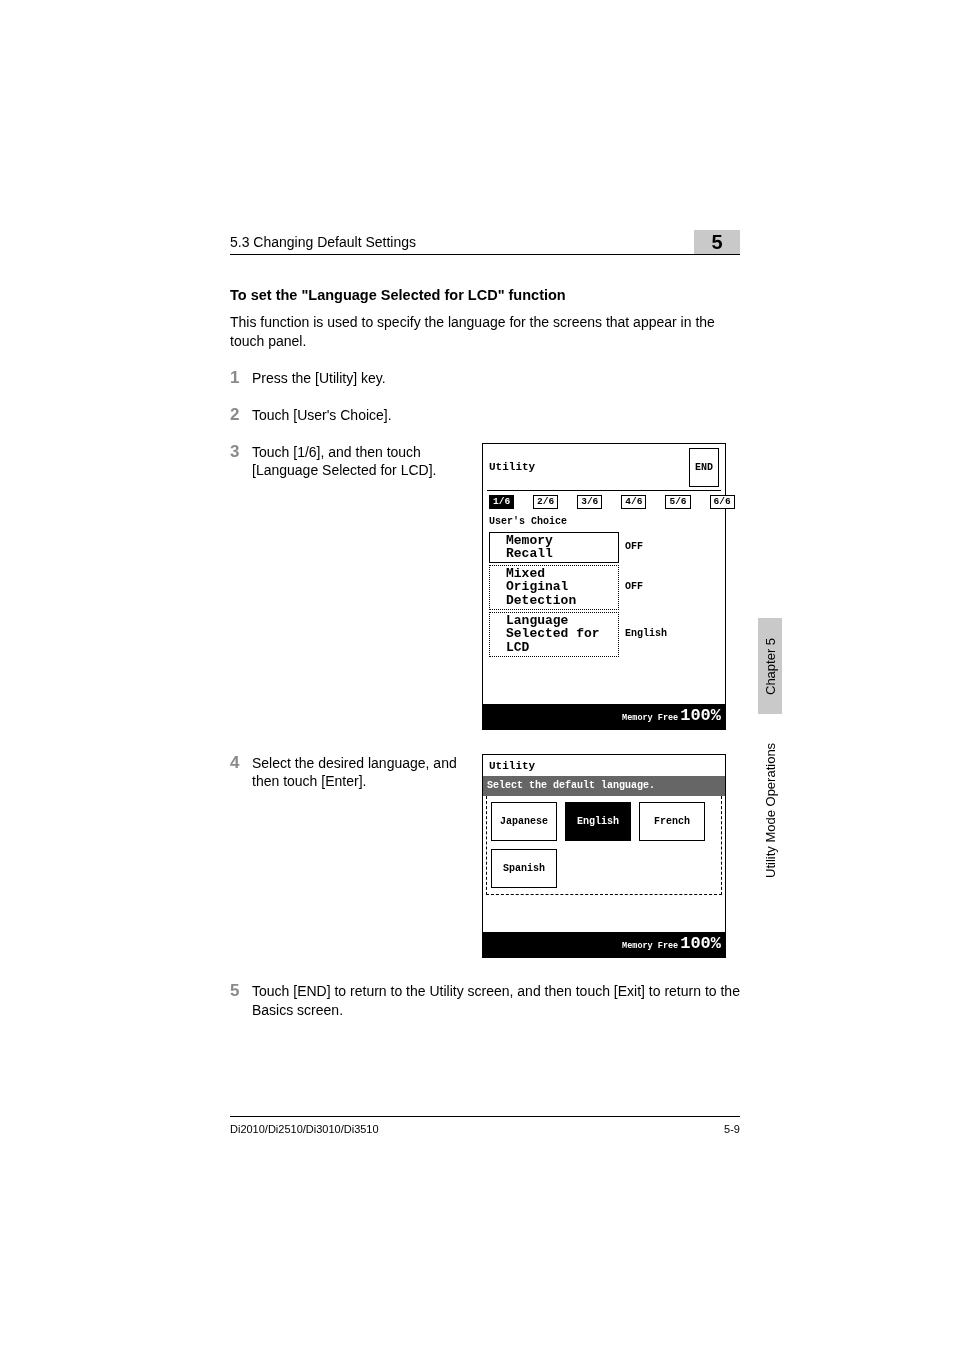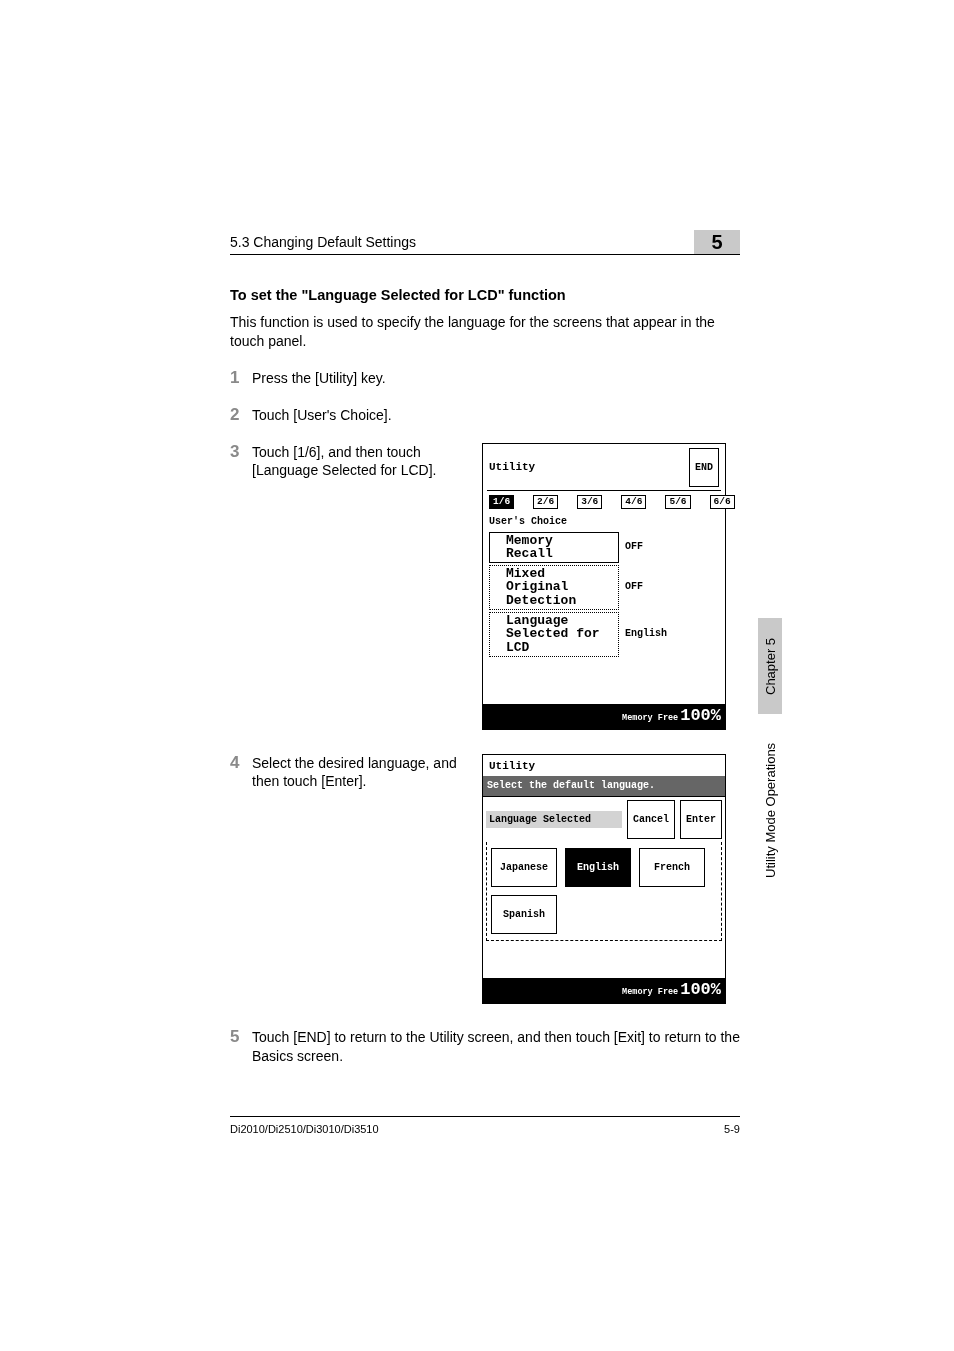--- a/index.html
+++ b/index.html
@@ -317,25 +317,20 @@
       <div class="step-body">
         <div class="step-row">
           <div class="step-text">Select the desired language, and then touch [Enter].</div>
           <div class="lcd">
             <div class="lcd-inner" style="padding-bottom:0;">
               <div class="lcd-titlebar" style="border-bottom:none;">
                 <span class="lcd-title">Utility</span>
               </div>
             </div>
             <div class="lcd-banner">Select the default language.</div>
-            <div class="lang-head">
-              <span class="lang-head-label">Language Selected</span>
-              <span class="btn">Cancel</span>
-              <span class="btn">Enter</span>
-            </div>
             <div class="lang-box">
               <span class="btn">Japanese</span>
               <span class="btn sel">English</span>
               <span class="btn">French</span>
               <span class="btn">Spanish</span>
             </div>
             <div class="lcd2-spacer"></div>
             <div class="lcd-footer">
               <span>Memory Free</span>
               <span class="pct">100%</span>

